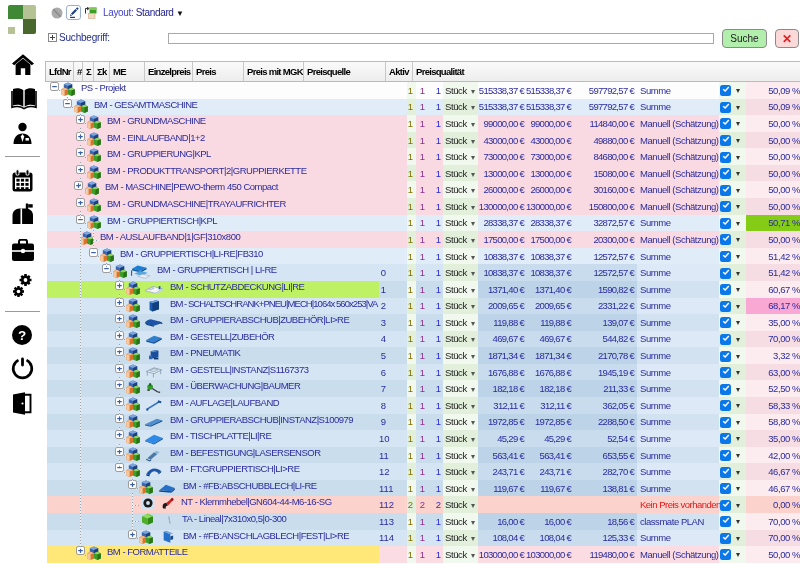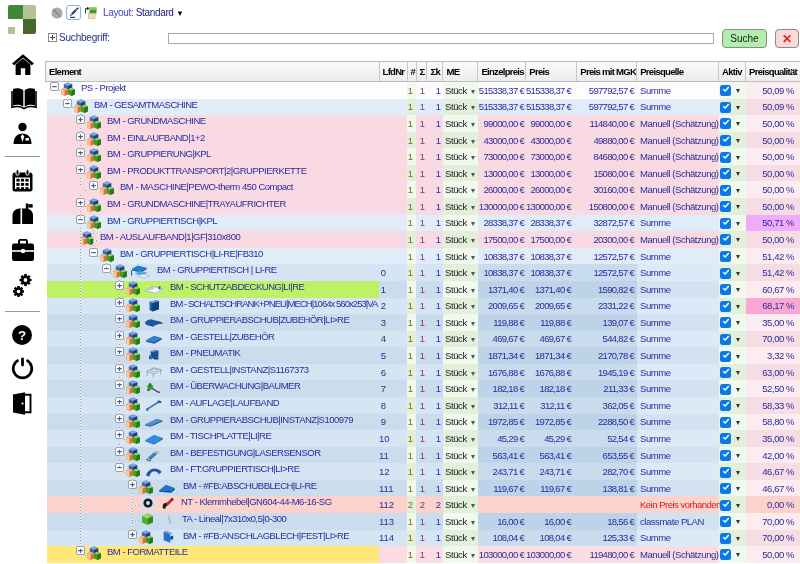--- a/index.html
+++ b/index.html
@@ -21,21 +21,21 @@
 .ck { text-align:right; padding-right:2px; color:#2a2ad0; }
 .cm { text-align:left; padding-left:2px; color:#222; letter-spacing:-0.4px; }
 .dar { font-size:8px; color:#555; margin-left:2px; }
 .cp { text-align:right; padding-right:2px; letter-spacing:-0.7px; overflow:visible; }
 .cp2 { padding-right:6px; }
 .cp3 { padding-right:3px; }
 .cq { text-align:left; padding-left:3px; letter-spacing:-0.45px; overflow:visible; }
 .ca  { }
 .chk { display:inline-block; width:11px; height:11px; background:#0a78e8; border-radius:2.5px; margin-left:1px; vertical-align:middle; text-align:center; line-height:9px; }
 .caar { font-size:8px; color:#333; margin-left:5px; vertical-align:middle; }
-.cpq { text-align:right; padding-right:6px; letter-spacing:-0.45px; }
+.cpq { text-align:right; letter-spacing:-0.45px; }
 #hdr { position:absolute; left:45px; top:61px; width:755px; height:21px; background:linear-gradient(#fafafa,#ededed); border:1px solid #bbb; border-right:0; display:flex; }
 #hdr div { font-size:9.5px; letter-spacing:-0.7px; font-weight:bold; color:#000; padding:4px 0 0 3px; border-right:1px solid #c8c8c8; height:100%; white-space:nowrap; overflow:hidden; }
 .tl { position:absolute; width:1px; background:repeating-linear-gradient(to bottom,#96a0aa 0 1px,#eef1f4 1px 3px); }
 .ts { position:absolute; height:1px; background:repeating-linear-gradient(to right,#96a0aa 0 1px,#eef1f4 1px 3px); }
 .btn { position:absolute; height:19px; border:1px solid #8a8a8a; border-radius:4px; font-size:10px; text-align:center; }
 input { position:absolute; left:168px; top:33px; width:546px; height:11px; border:1px solid #a9a9a9; outline:none; }
 </style></head>
 <body>
 
 <svg width="0" height="0" style="position:absolute">
@@ -173,21 +173,20 @@
       <rect x="0.5" y="0.5" width="8" height="8" fill="#fff" stroke="#888"></rect>
       <line x1="2" y1="4.5" x2="7" y2="4.5" stroke="#444"></line>
       <line x1="4.5" y1="2" x2="4.5" y2="7" stroke="#444"></line>
     </svg>
  <div style="position:absolute;left:59px;top:32px;font-size:10px;letter-spacing:-0.2px;color:#222e8c">Suchbegriff:</div>
  <input type="text" style="">
  <div class="btn" style="left:722px;top:29px;width:45px;background:#b2efac;color:#1a1a1a;padding-top:3px">Suche</div>
  <div class="btn" style="left:775px;top:29px;width:24px;background:#fcd9d9;color:#e32020;font-weight:bold;padding-top:2px;font-size:12px">✕</div>
 
  <div id="hdr">
-  <div style="width:334px">Element</div>
   <div style="width:28px">LfdNr</div>
   <div style="width:9px">#</div>
   <div style="width:11px">Σ</div>
   <div style="width:16px">Σk</div>
   <div style="width:35px">ME</div>
   <div style="width:48px">Einzelpreis</div>
   <div style="width:51px">Preis</div>
   <div style="width:60px">Preis mit MGK</div>
   <div style="width:82px">Preisquelle</div>
   <div style="width:27px">Aktiv</div>
@@ -361,21 +360,21 @@
           <td class="cp cp2" style="background:#f9dae3">13000,00 €</td>
           <td class="cp cp3" style="background:#f9dae3">15080,00 €</td>
           <td class="cq" style="background:#f9dae3">Manuell (Schätzung)</td>
           <td class="ca" style="background:#e2efdb"><span class="chk"><svg width="8" height="8" viewBox="0 0 10 10">
                 <path d="M1.5,5.2 L4,7.6 L8.5,2.4" stroke="#fff" stroke-width="1.8" fill="none"></path>
               </svg></span><span class="caar">▾</span></td>
           <td class="cpq" style="background:#f6dde3">50,00 %</td>
         </tr>
 <tr>
           <td class="ce" style="background:#f9dae3">
-            <div class="tr0" style="padding-left:42px">
+            <div class="tr0" style="padding-left:27px">
               <svg class="exp" width="9" height="9">
                 <use href="#expp"></use>
               </svg>
               <svg class="cube" width="14" height="15" viewBox="0 0 14 15">
                 <use href="#cube"></use>
               </svg>
               <span class="etxt">BM - MASCHINE|PEWO-therm 450 Compact</span>
             </div>
           </td>
           <td class="cl" style="background:#f9dae3"></td>
@@ -435,21 +434,21 @@
           <td class="cs" style="background:#e0ecf8">1</td>
           <td class="ck" style="background:#e0ecf8">1</td>
           <td class="cm" style="background:#f1f8ed">Stück <span class="dar">▾</span></td>
           <td class="cp" style="background:#e0ecf8">28338,37 €</td>
           <td class="cp cp2" style="background:#e0ecf8">28338,37 €</td>
           <td class="cp cp3" style="background:#e0ecf8">32872,57 €</td>
           <td class="cq" style="background:#e0ecf8">Summe</td>
           <td class="ca" style="background:#f1f8ed"><span class="chk"><svg width="8" height="8" viewBox="0 0 10 10">
                 <path d="M1.5,5.2 L4,7.6 L8.5,2.4" stroke="#fff" stroke-width="1.8" fill="none"></path>
               </svg></span><span class="caar">▾</span></td>
-          <td class="cpq" style="background:#f0abfc">50,71 %</td>
+          <td class="cpq" style="background:#84cc16">50,71 %</td>
         </tr>
 <tr>
           <td class="ce" style="background:#f9dae3">
             <div class="tr0" style="padding-left:22px">
               <span class="exp" style="width:9px"></span>
               <svg class="cube" width="14" height="15" viewBox="0 0 14 15">
                 <use href="#cube"></use>
               </svg>
               <span class="etxt">BM - AUSLAUFBAND|1|GF|310x800</span>
             </div>

